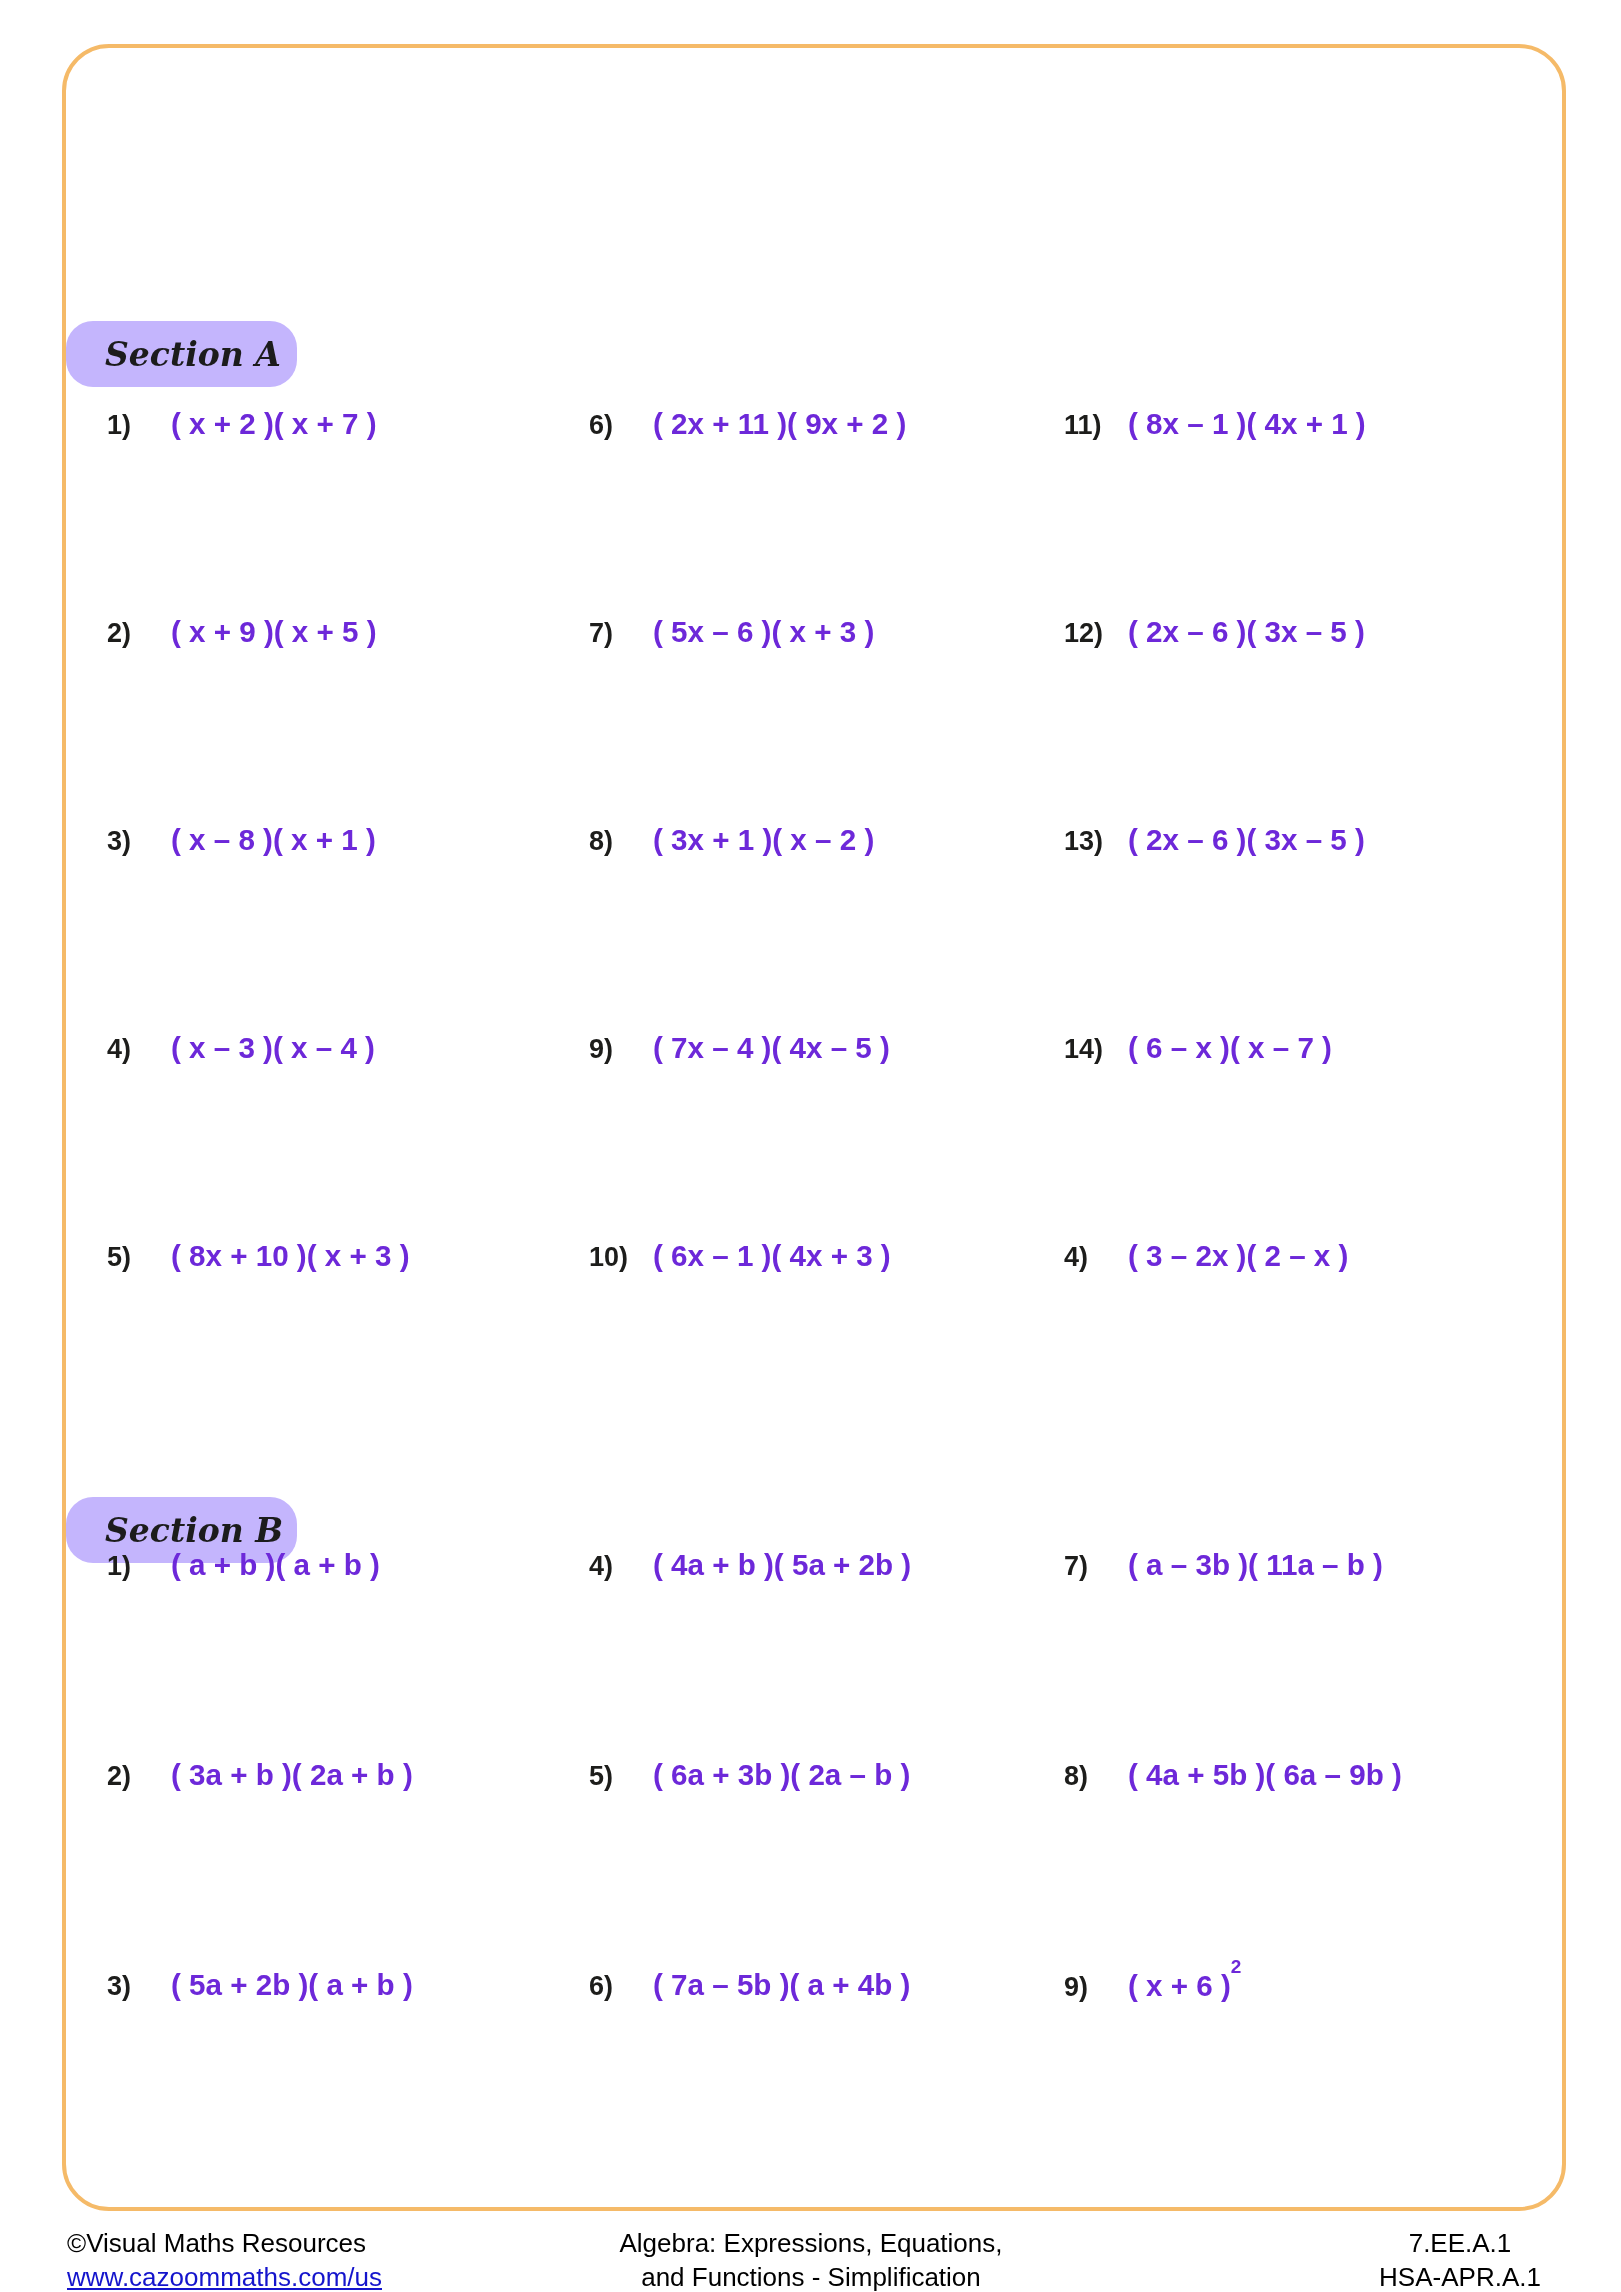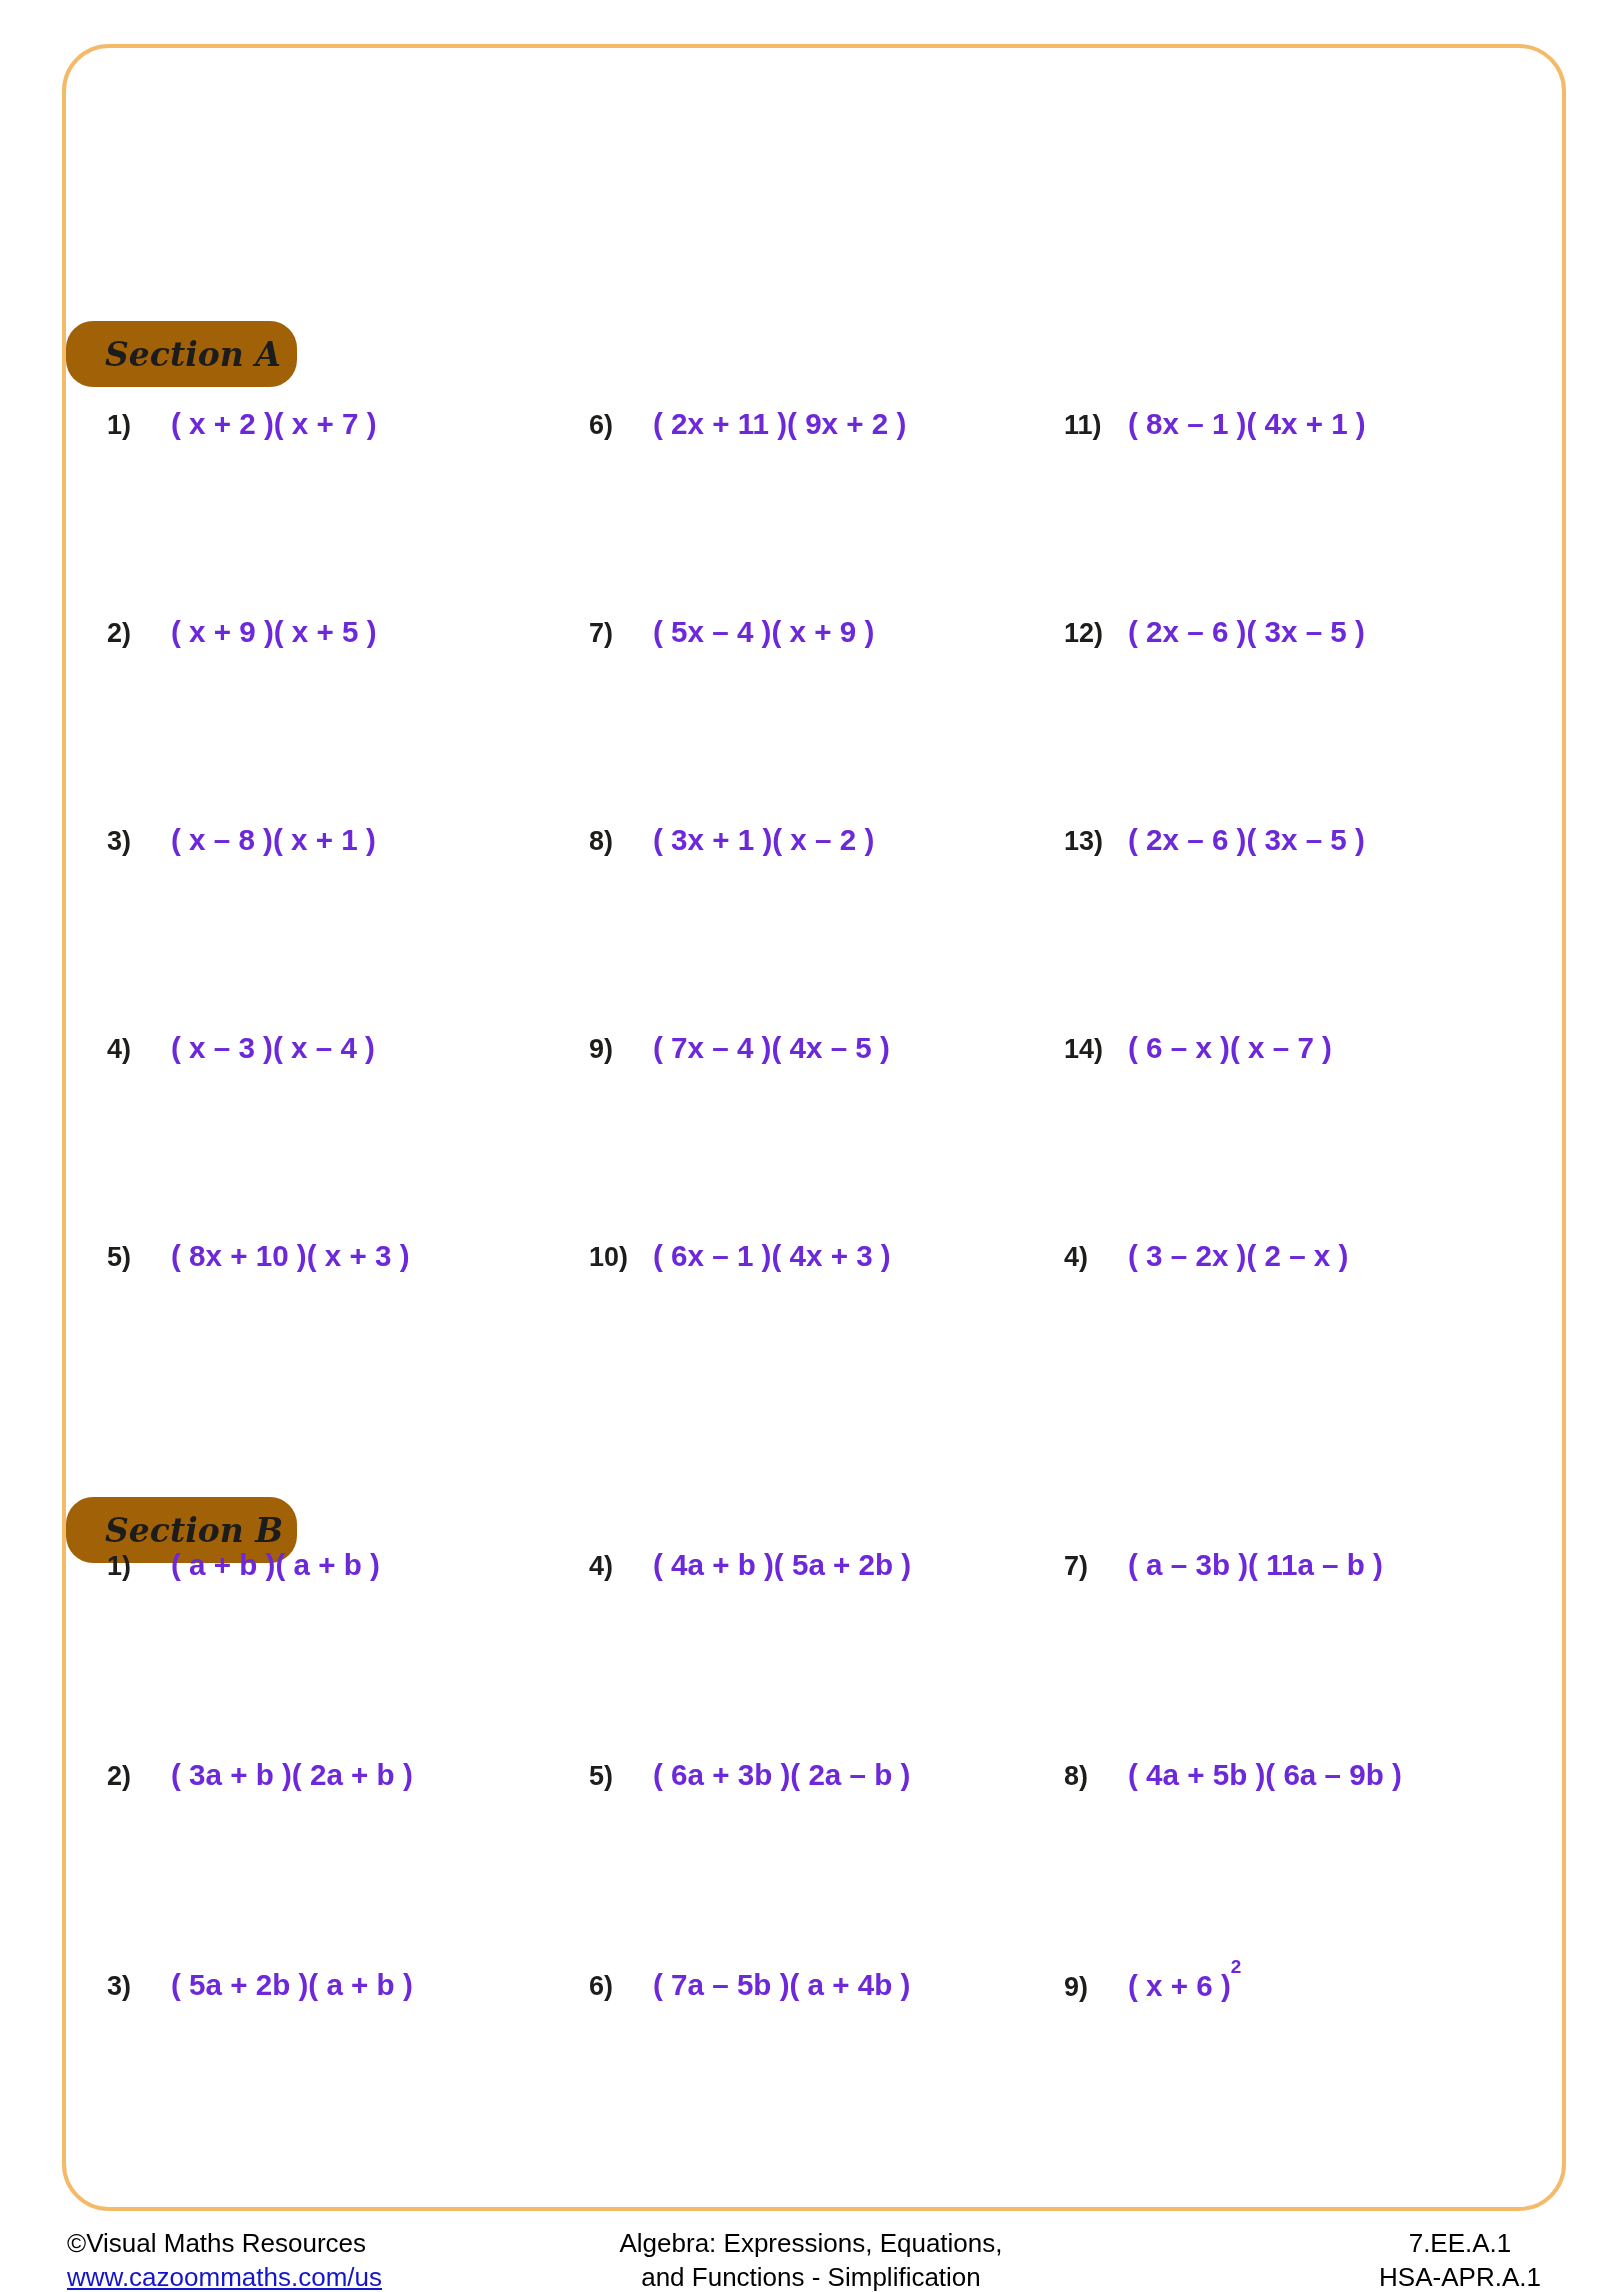--- a/index.html
+++ b/index.html
@@ -32,21 +32,21 @@
   .logo-text {
     font-family:"DejaVu Serif", serif; font-weight:700; font-size:24px;
     letter-spacing:-0.9px; color:#0a0a0a; margin-top:0.9px;
   }
   .instruction {
     position:absolute; left:100px; top:244px;
     font-family:"DejaVu Serif", serif; font-style:italic; font-size:32px; color:#222;
   }
   .pill {
     position:absolute; left:66px; width:231px; height:66px;
-    background:#a16207; border-radius:27px;
+    background:#c4b5fd; border-radius:27px;
     display:flex; align-items:center; padding-left:39px;
   }
   #pill-a { top:321px; }
   #pill-b { top:1467px;margin-top:30px; }
   .pill span {
     font-family:"DejaVu Serif", serif; font-style:italic; font-weight:700;
     font-size:33px; color:#1c1c1c;
   }
   .problems {
     position:absolute; left:107px; width:1415px;
@@ -95,21 +95,21 @@
         <span class="num">11)</span>
         <span class="expr">( 8x – 1 )( 4x + 1 )</span>
       </div>
 
     <div class="cell">
         <span class="num">2)</span>
         <span class="expr">( x + 9 )( x + 5 )</span>
       </div>
     <div class="cell">
         <span class="num">7)</span>
-        <span class="expr">( 5x – 4 )( x + 9 )</span>
+        <span class="expr">( 5x – 6 )( x + 3 )</span>
       </div>
     <div class="cell">
         <span class="num">12)</span>
         <span class="expr">( 2x – 6 )( 3x – 5 )</span>
       </div>
 
     <div class="cell">
         <span class="num">3)</span>
         <span class="expr">( x – 8 )( x + 1 )</span>
       </div>

